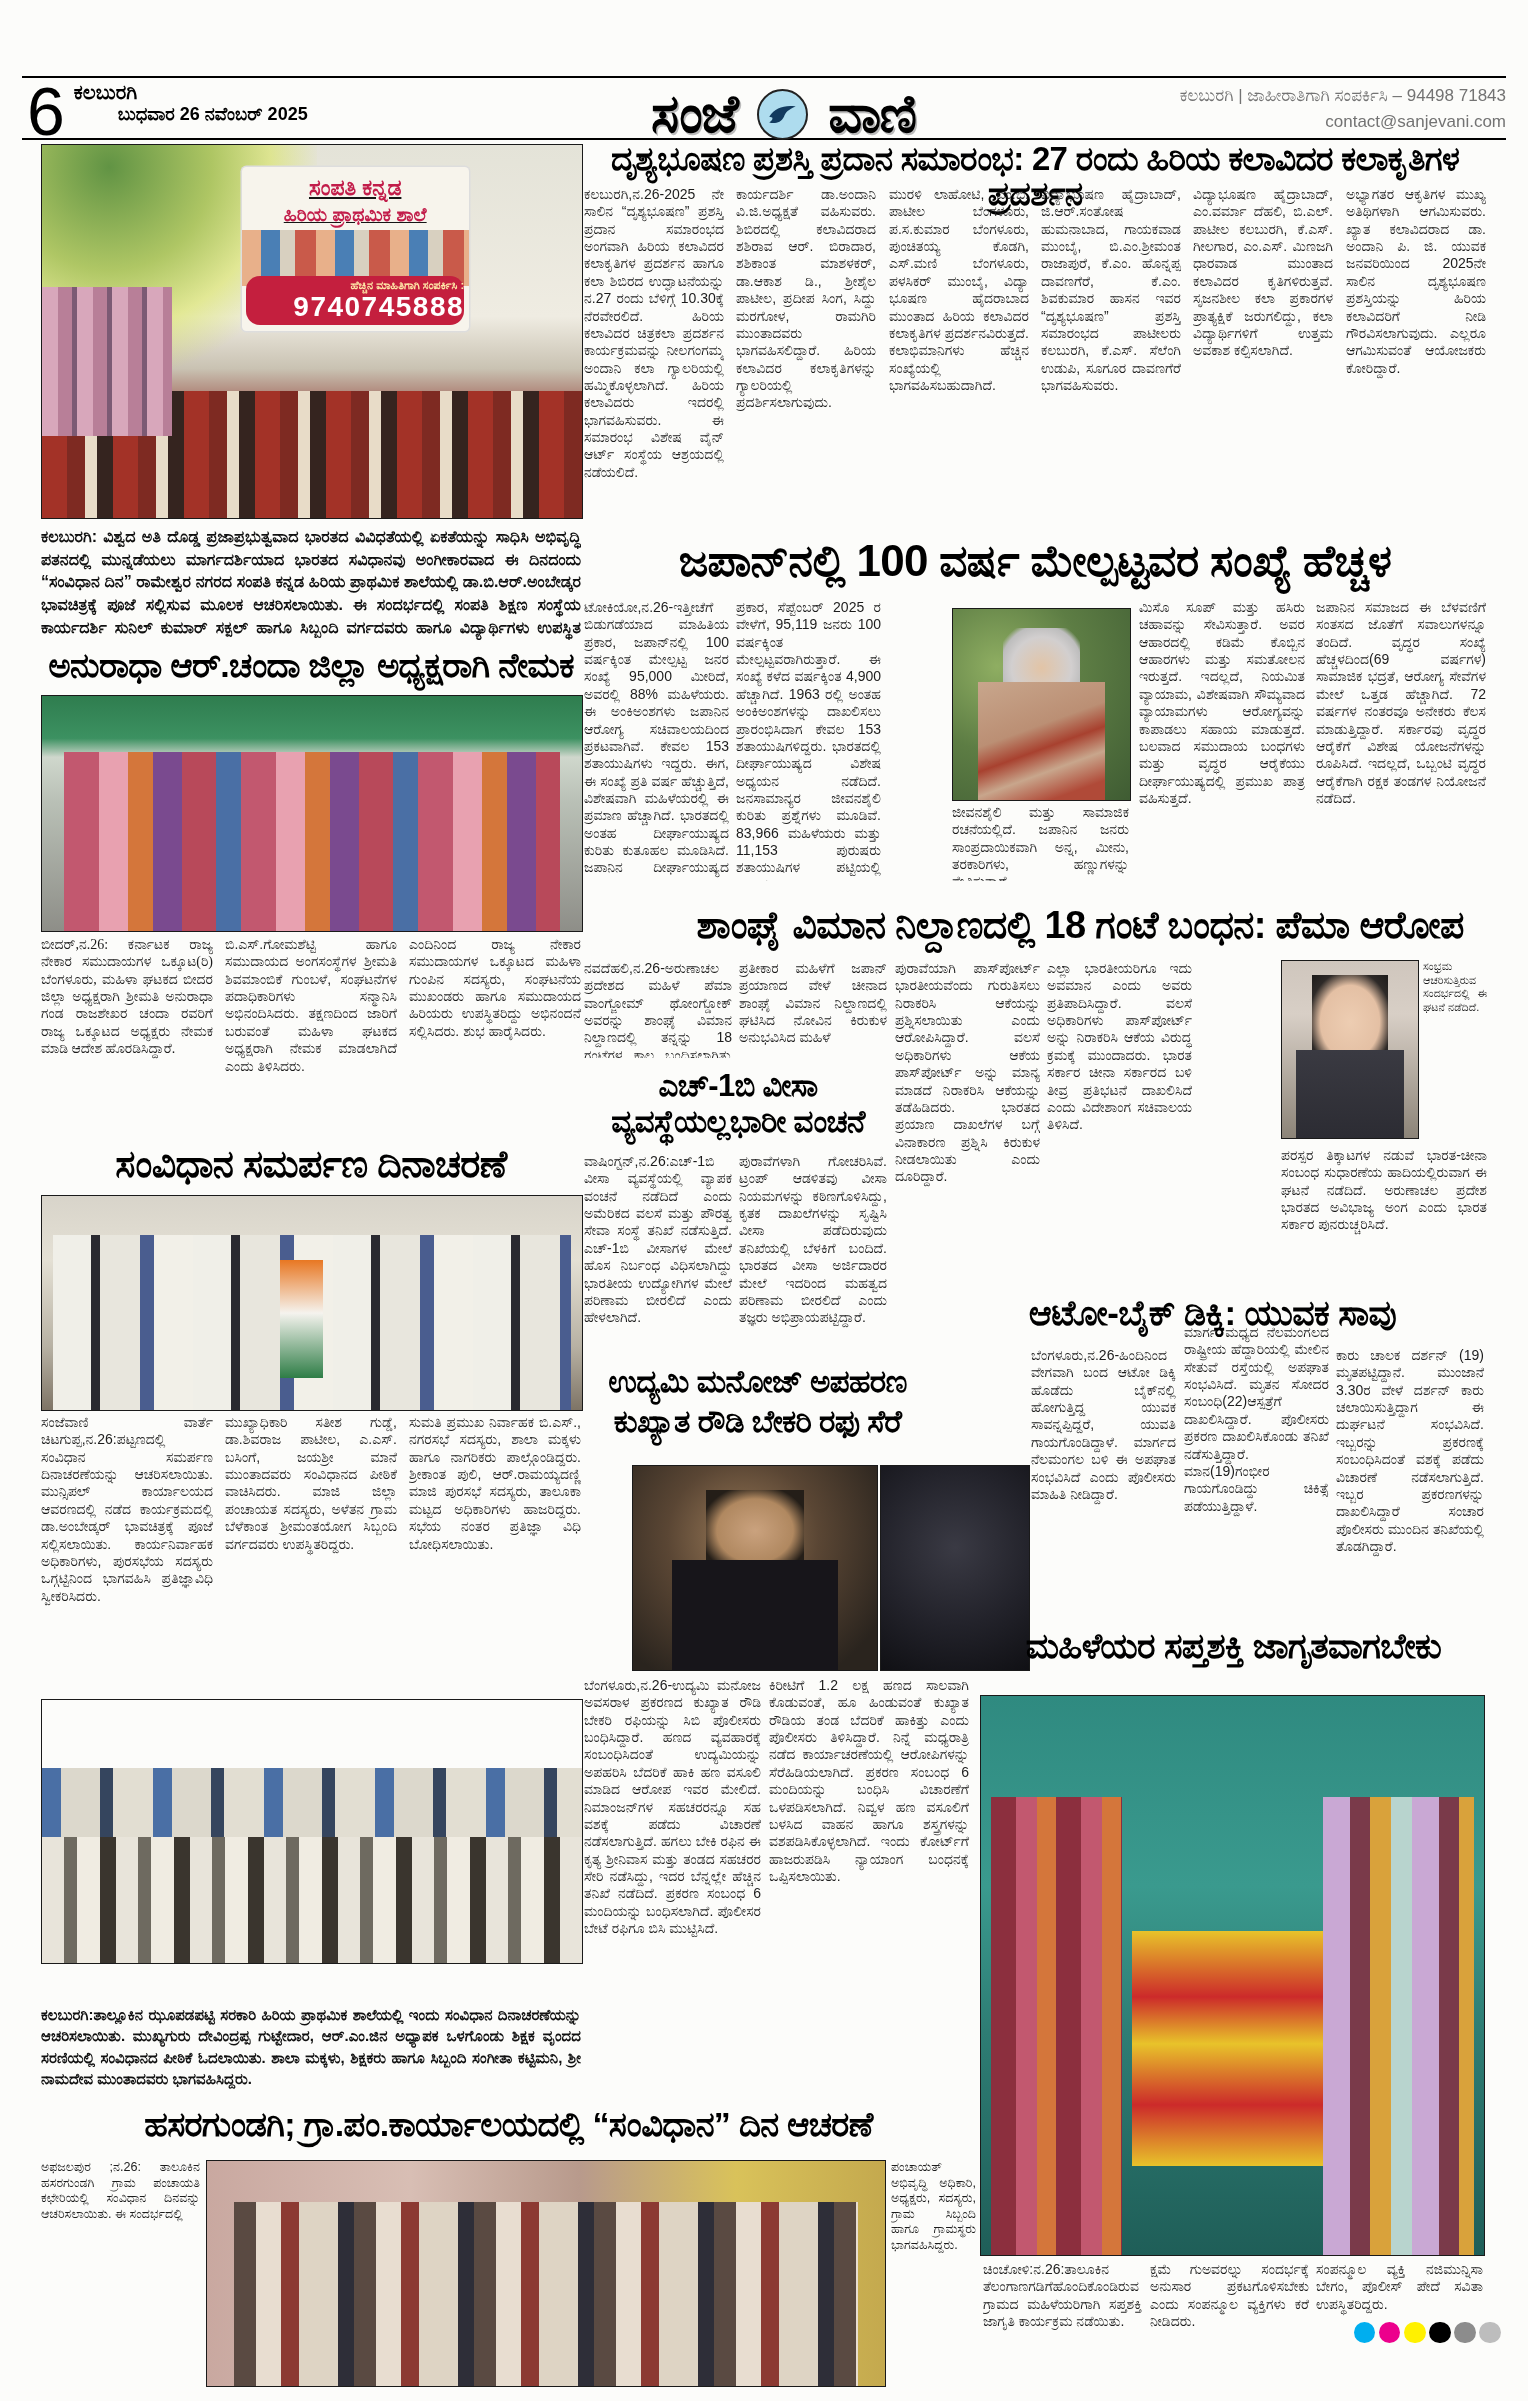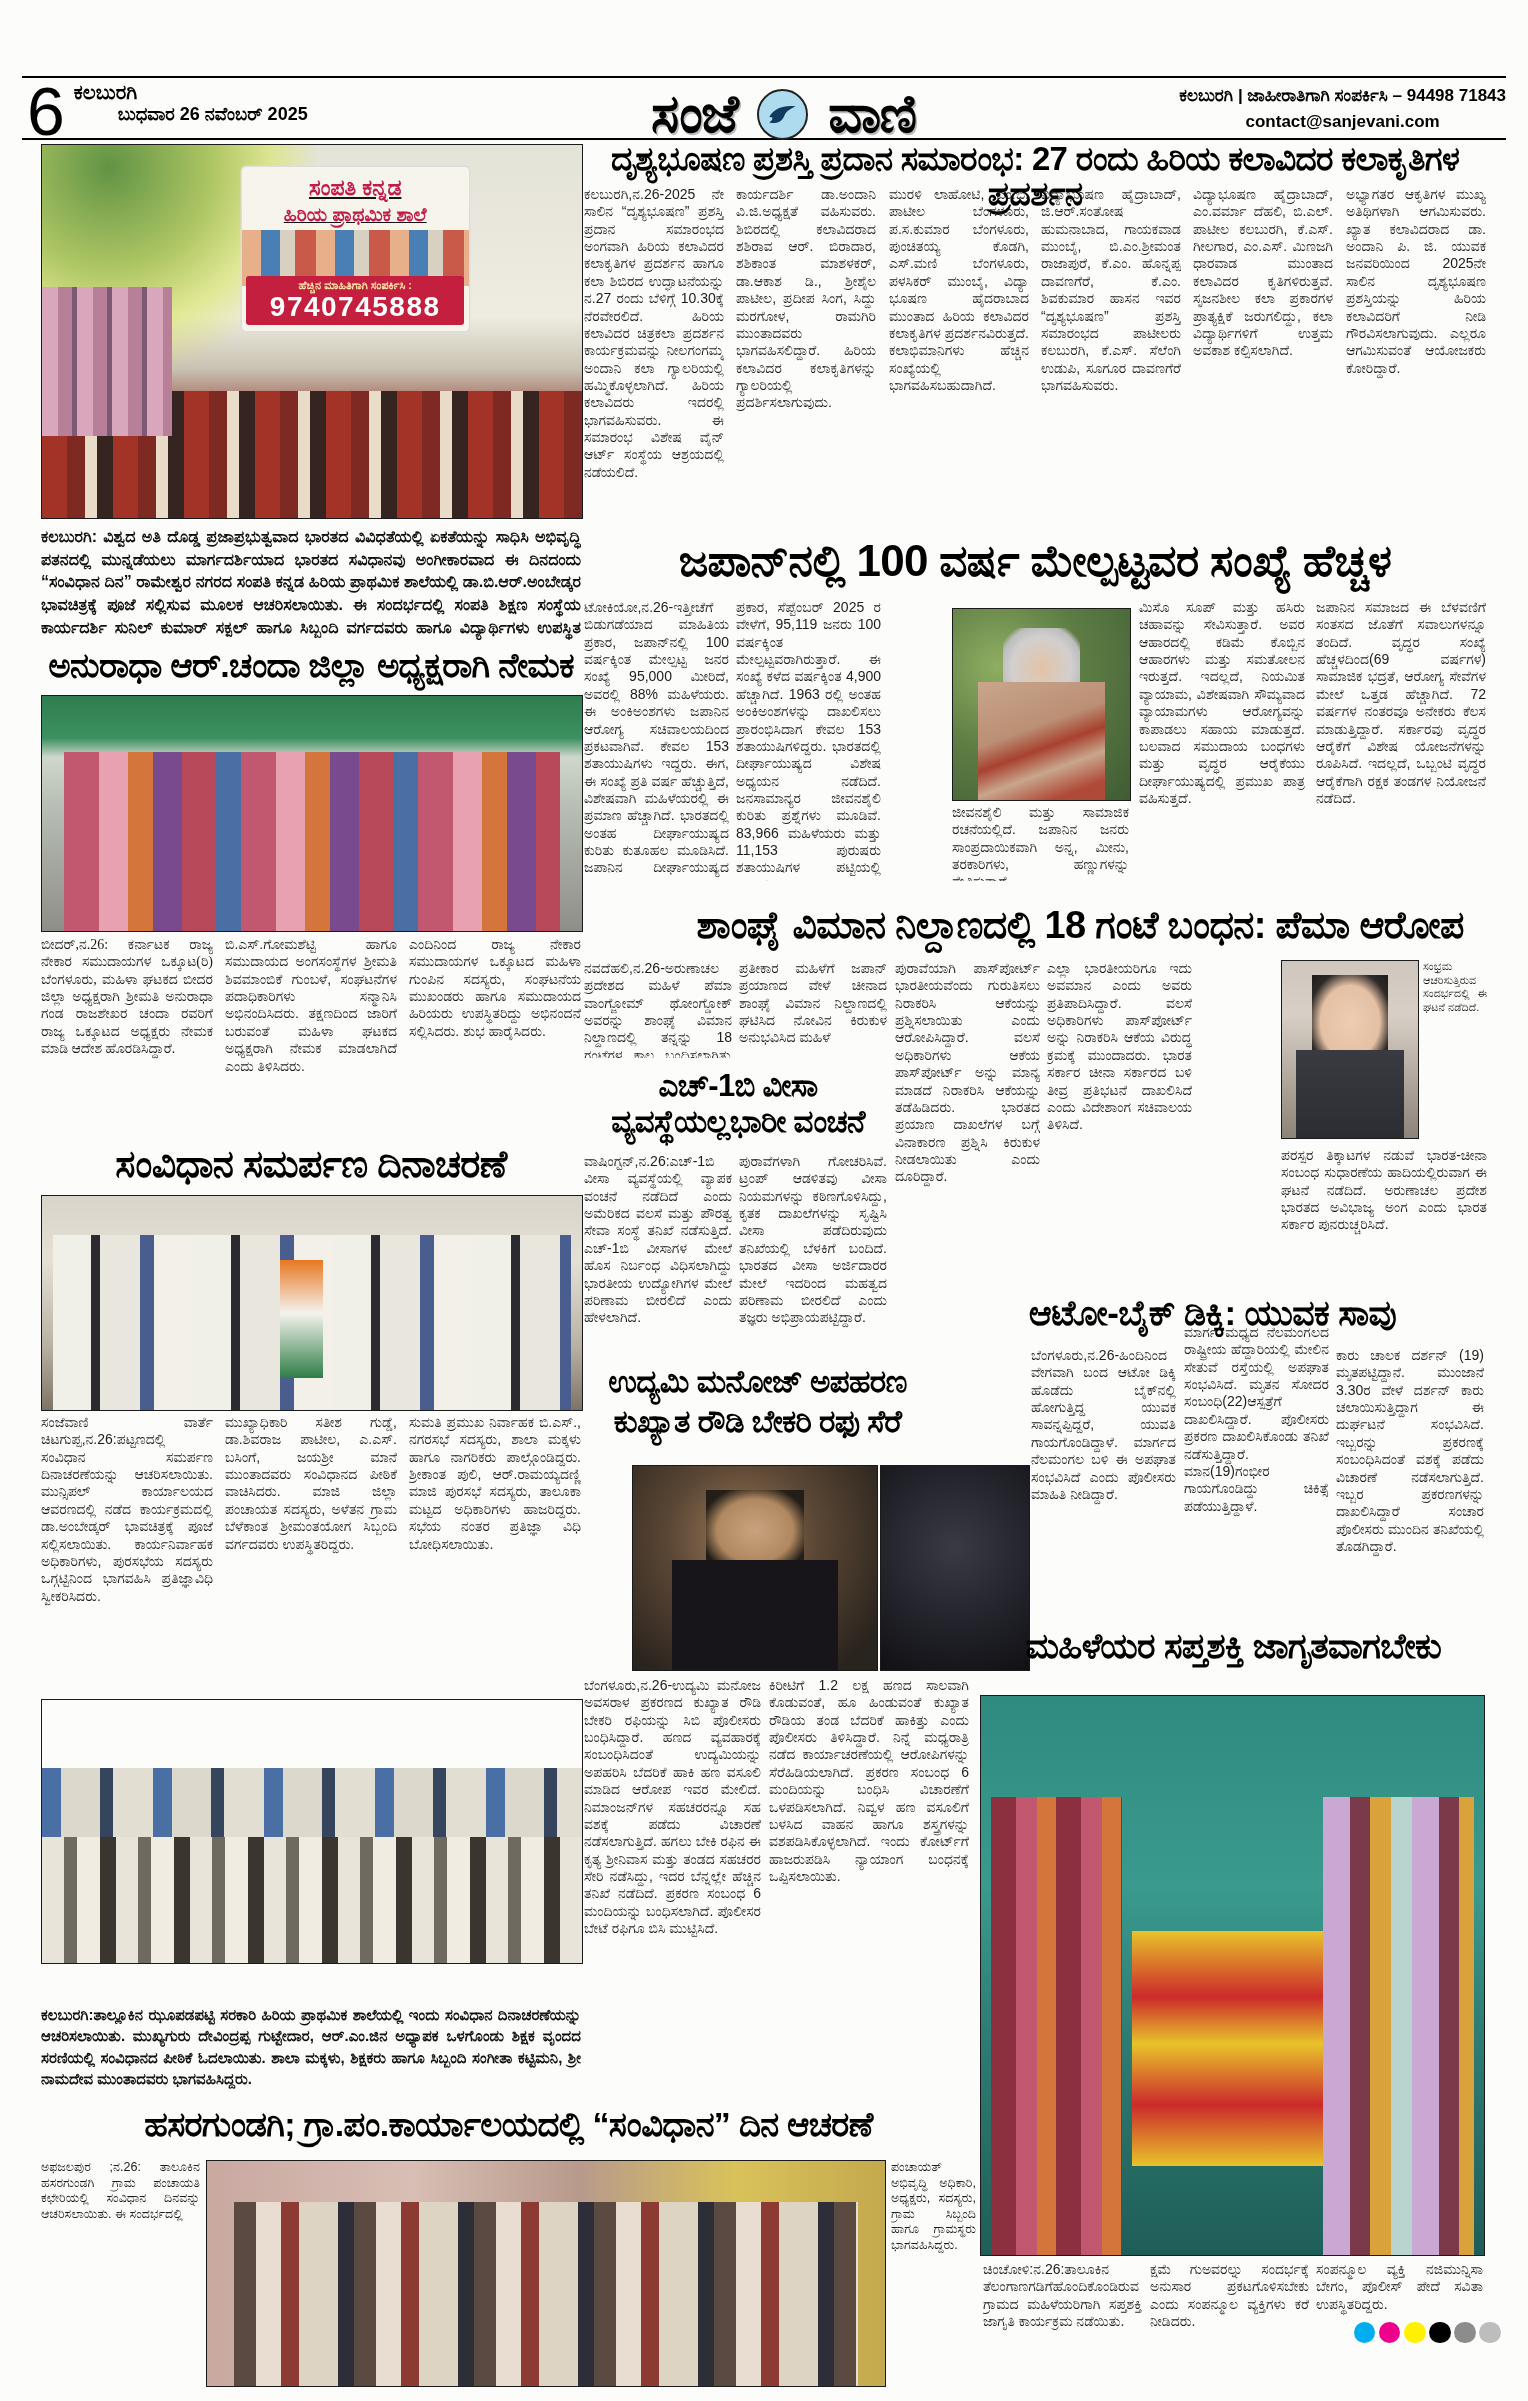--- a/index.html
+++ b/index.html
@@ -9,39 +9,39 @@
   .rule{background:#000;}
   
   .pagenum{font-size:68px;font-weight:400;line-height:0.9;color:#000;}
   .ed-line1{font-size:20px;font-weight:700;color:#000;}
   .ed-line2{font-size:18px;font-weight:600;color:#000;margin-left:44px;}
   .masthead{display:flex;align-items:center;gap:20px;}
   .masthead .word{font-size:53px;font-weight:800;color:#000;letter-spacing:-1.5px;
                   text-shadow:1.5px 1.5px 0 #bbb;}
   .logo-circle{width:47px;height:47px;border-radius:50%;background:#aedcEE;
                border:2.2px solid #222;display:flex;align-items:center;justify-content:center;}
-  .hdr-right{text-align:center;font-size:17px;font-weight:700;color:#000000;line-height:1.5;}
+  .hdr-right{text-align:right;font-size:17px;font-weight:400;color:#737373;line-height:1.5;}
   
   .headline{font-weight:800;color:#000;text-align:center;letter-spacing:-0.7px;line-height:1.05;}
   
   .col{text-align:justify;overflow:hidden;font-size:14px;line-height:1.24;
        word-break:break-word;color:#1c1c1c;}
   .cap{font-weight:600;font-size:16px;line-height:1.42;text-align:justify;overflow:hidden;color:#101010;}
   .photo{position:absolute;border:1.1px solid #1a1a1a;overflow:hidden;}
   .dotrow{display:flex;gap:3.7px;}
   .dot{width:21.4px;height:21.4px;border-radius:50%;}
   
   .p1-banner{position:absolute;left:37%;top:6%;width:42%;height:44%;background:#f7f4ec;
              border-radius:4.4px;box-shadow:0 0 0 1.5px #ddd;text-decoration:underline;}
   .p1-b1{color:#c21d4a;font-weight:800;font-size:22px;text-align:center;margin-top:7.4px;}
   .p1-b2{color:#c21d4a;font-weight:800;font-size:19px;text-align:center;margin-top:3px;}
   .p1-kids{height:34%;margin-top:4.4px;background:
      repeating-linear-gradient(90deg,#e8b08a 0 19px,#4a7fb5 19px 38px,#d8d0c0 38px 53px,#c95a4a 53px 74px);}
   .p1-phonebox{position:absolute;left:2%;bottom:4%;width:96%;height:30%;background:#c41f3e;
-               border-radius:3px;color:#fff;text-align:center;}
+               border-radius:14px;color:#fff;text-align:right;}
   .p1-contact{font-size:11px;font-weight:600;color:#ffe9a8;margin-top:3px;}
   .p1-phone{font-size:28px;font-weight:800;letter-spacing:1.5px;line-height:1.1;}
 </style>
 </head>
 <body>
 
 <div class="page">
 
   <div class="abs rule" style="left:22px;top:76px;width:1484px;height:2.2px;"></div>
   <div class="abs rule" style="left:22px;top:138px;width:1484px;height:1.5px;"></div>

